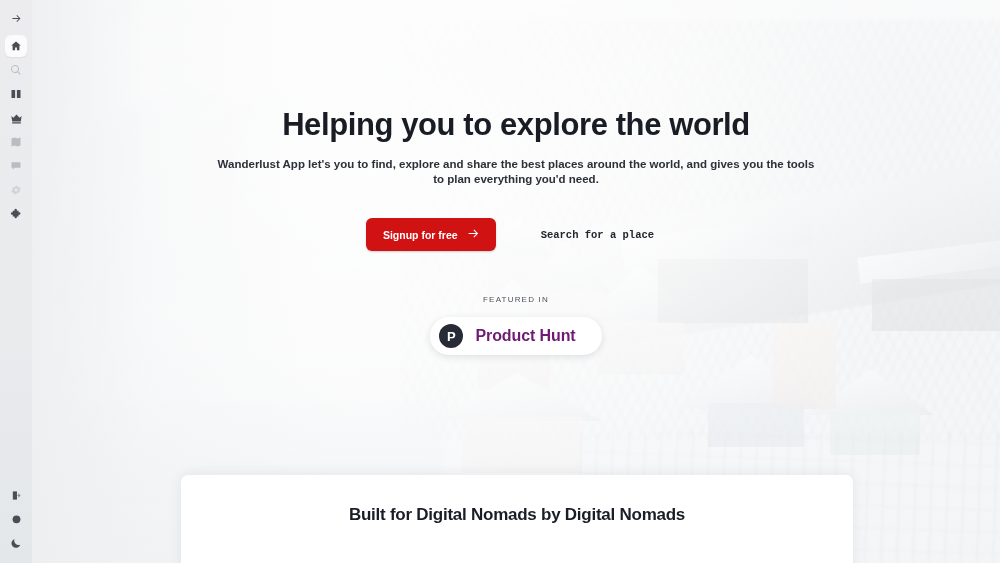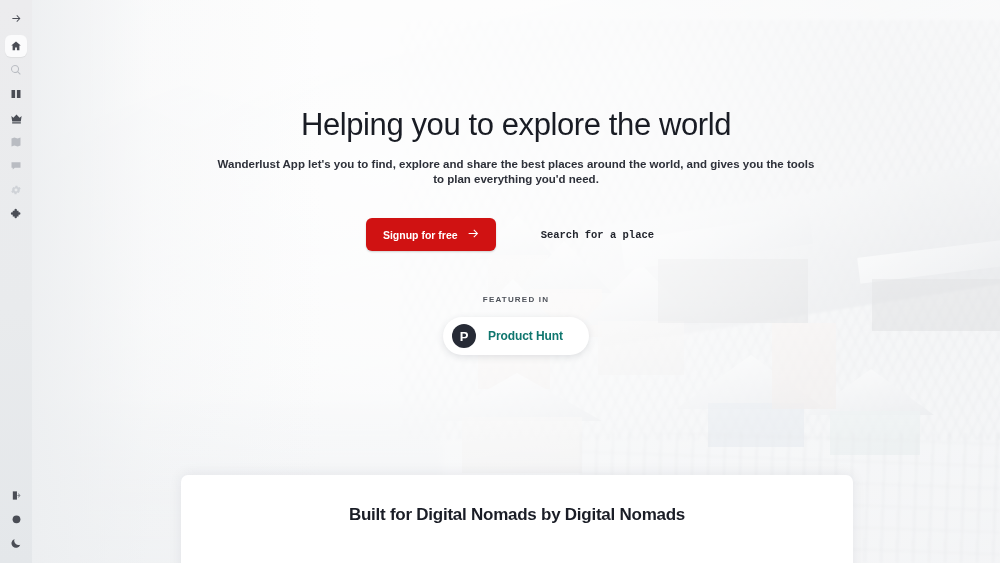--- a/index.html
+++ b/index.html
@@ -161,21 +161,21 @@
     z-index: 10;
     width: 968px;
     text-align: center;
     padding-top: 105px;
     box-sizing: border-box;
   }
   #hero-title {
     margin: 0;
     font-size: 31px;
     line-height: 40px;
-    font-weight: 400;
+    font-weight: 700;
     letter-spacing: -.4px;
     color: #191c24;
   }
   #hero-sub {
     margin: 12px auto 0;
     width: 600px;
     font-size: 11.5px;
     line-height: 15px;
     font-weight: 700;
     color: #2d3039;
@@ -212,21 +212,21 @@
     font-size: 10.5px;
     font-weight: 600;
     padding: 9px 12px;
     cursor: pointer;
     font-family: Liberation Mono, monospace;
   }
 
   #featured-label {
     margin-top: 44px;
     font-size: 8px;
-    font-weight: 700;
+    font-weight: 400;
     letter-spacing: 1.2px;
     color: #4d5159;
     text-transform: uppercase;
   }
   #featured-list {
     margin-top: 13px;
     display: flex;
     justify-content: center;
     gap: 10px;
   }
@@ -244,23 +244,23 @@
     width: 24px; height: 24px;
     border-radius: 50%;
     background: #272b36;
     display: flex; align-items: center; justify-content: center;
     color: #ffffff;
     font-size: 13px;
     font-weight: 700;
     line-height: 1;
   }
   .ph-name {
-    font-size: 12px;
-    font-weight: 700;
-    color: #0f766e;
+    font-size: 16px;
+    font-weight: 700;
+    color: #701a75;
     letter-spacing: -.1px;
   }
 
   
   #nomads-card {
     position: absolute;
     z-index: 12;
     left: 149px;
     top: 475px;
     width: 672px;

